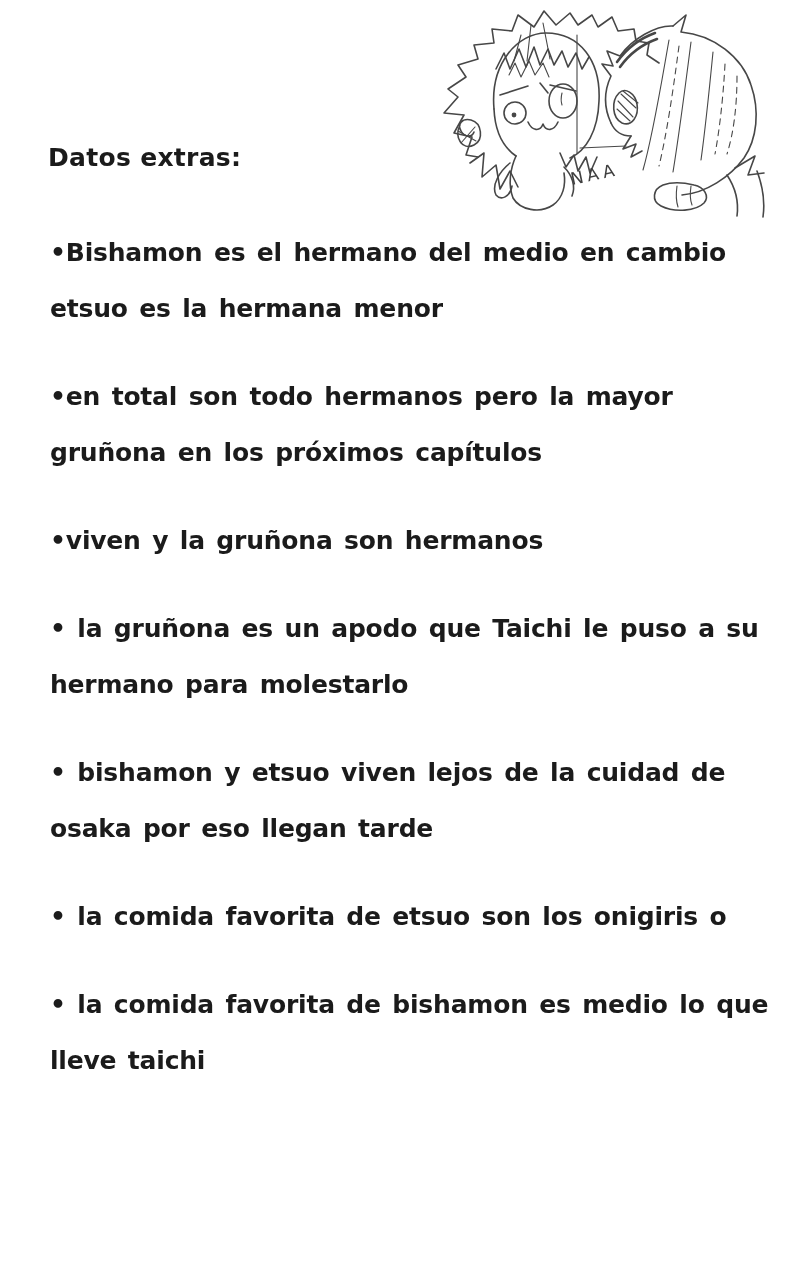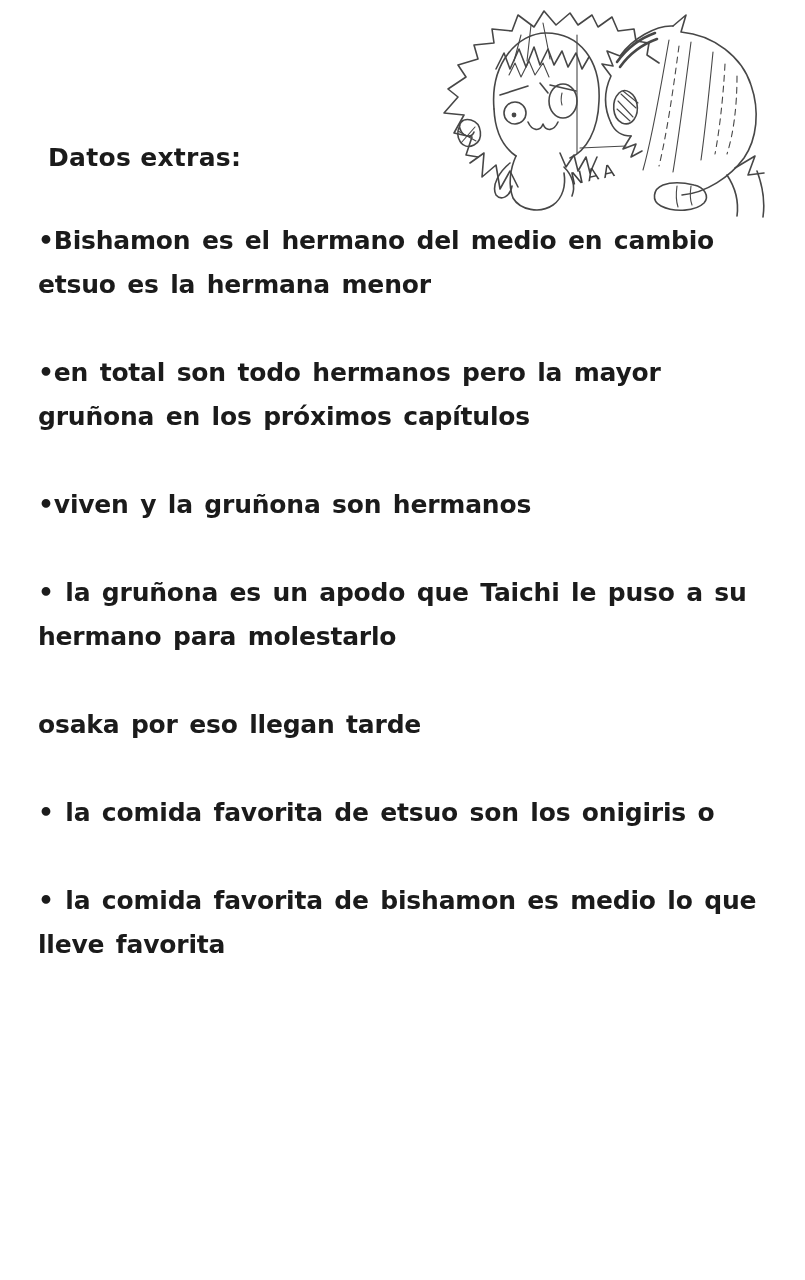--- a/index.html
+++ b/index.html
@@ -21,21 +21,21 @@
     line-height:44px;
     letter-spacing:.3px;
     white-space:nowrap;
   }
   .notes{
     position:absolute;
     left:38px;top:219px;right:6px;
   }
   .note{margin:0 0 44px 0;}
   .line{
-    margin:0;
+    margin:12px;
     font-size:25px;
     font-weight:700;
     line-height:44px;
     letter-spacing:-.2px;
     word-spacing:3px;
     white-space:nowrap;
   }
   .doodle{position:absolute;left:430px;top:5px;}
   .doodle path,.doodle circle,.doodle ellipse{
     fill:none;
@@ -139,24 +139,25 @@
       <p class="line">gruñona en los próximos capítulos</p>
     </div>
     <div class="note">
       <p class="line">•viven y la gruñona son hermanos</p>
     </div>
     <div class="note">
       <p class="line">• la gruñona es un apodo que Taichi le puso a su</p>
       <p class="line">hermano para molestarlo</p>
     </div>
     <div class="note">
+      <p class="line">• bishamon y etsuo viven lejos de la cuidad de</p>
       <p class="line">osaka por eso llegan tarde</p>
     </div>
     <div class="note">
       <p class="line">• la comida favorita de etsuo son los onigiris o</p>
     </div>
     <div class="note">
       <p class="line">• la comida favorita de bishamon es medio lo que</p>
-      <p class="line">lleve favorita</p>
+      <p class="line">lleve taichi</p>
     </div>
   </div>
 
 </div>
 
 </body></html>

